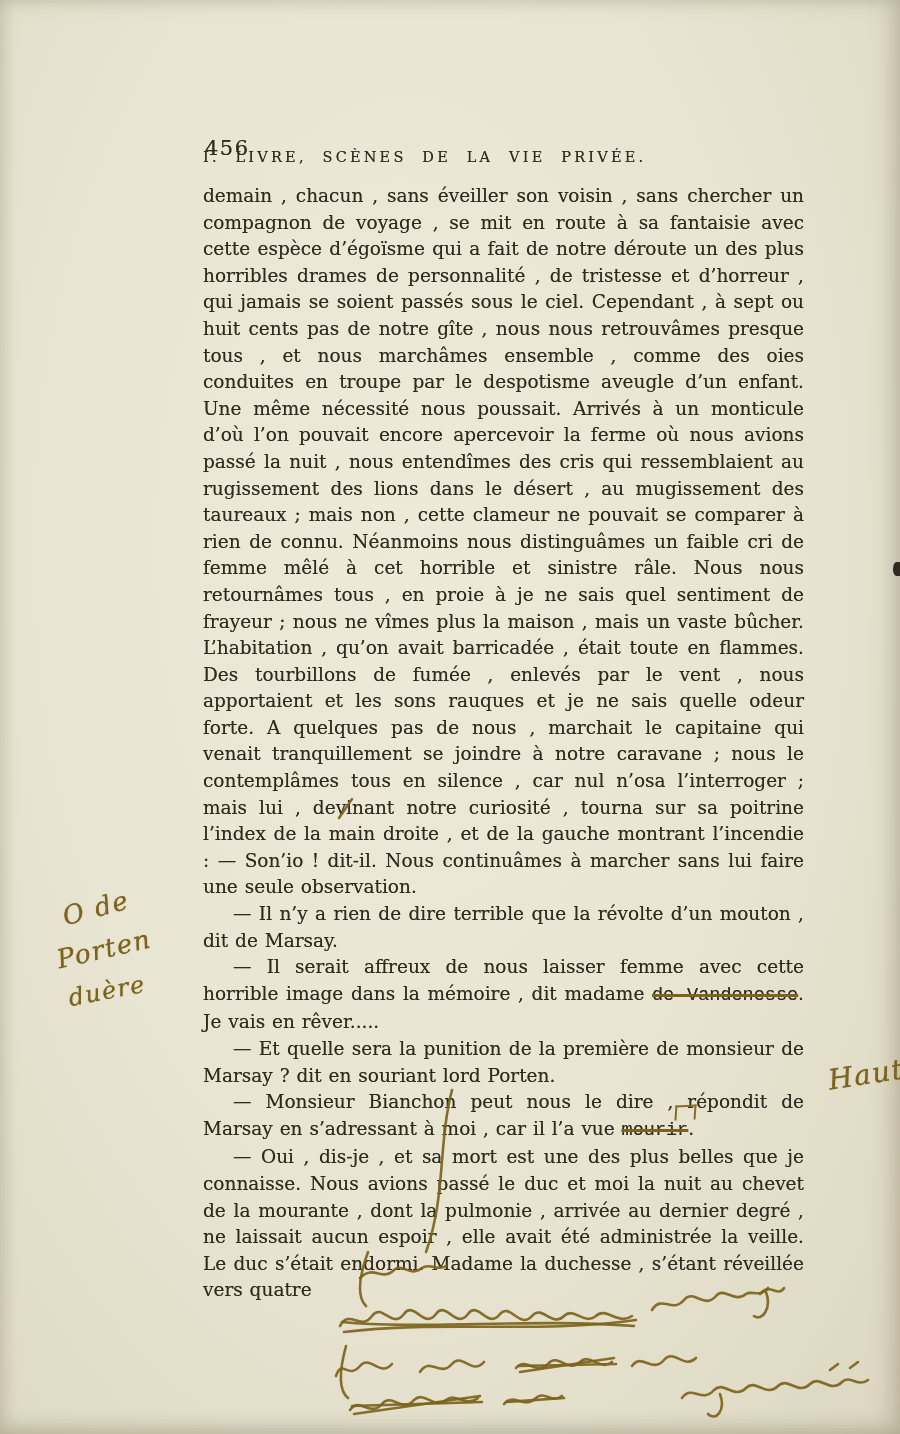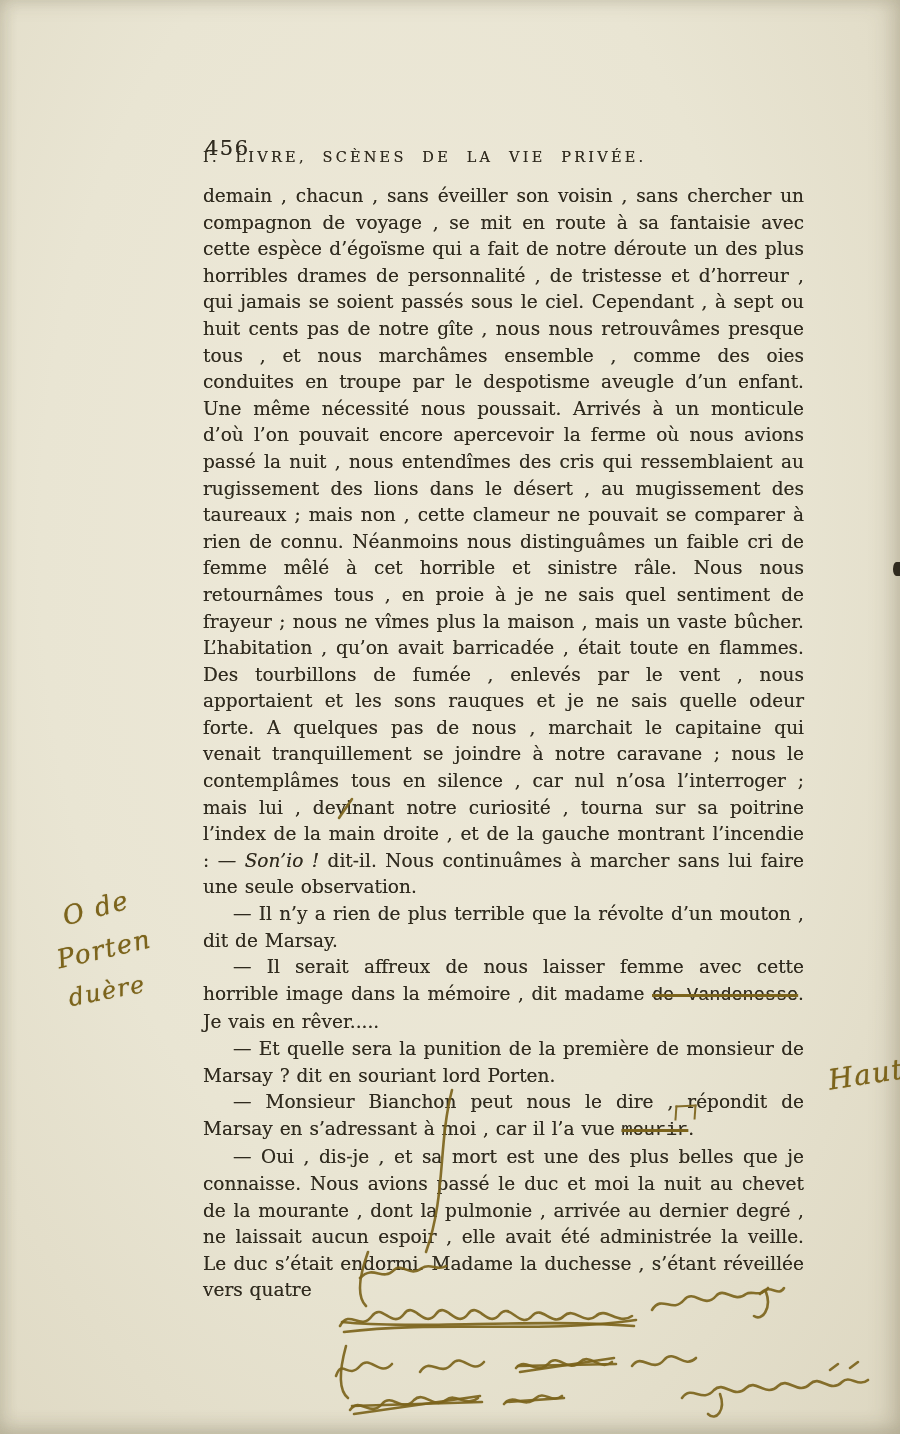--- a/index.html
+++ b/index.html
@@ -31,21 +31,21 @@
     text-shadow:0 0 .4px rgba(40,35,25,.6);
   }
   .textblock{
     position:absolute;left:203px;top:183px;width:601px;
     font-size:18.5px;line-height:26.6px;text-align:justify;
     word-spacing:1px;
     text-shadow:0 0 .45px rgba(42,36,24,.55);
   }
   .textblock p{margin:0;}
   .textblock p.indent{text-indent:30px;}
-  .italic{font-style:italic;}
+  .italic{}
   .strike{
     text-decoration:line-through;
     text-decoration-color:var(--ink);
     text-decoration-thickness:2.6px;
     font-family:Liberation Mono, monospace;
   }
   .marked{position:relative;}
   .mark-loop{
     position:absolute;left:-2px;top:-22px;
     width:15px;height:19px;display:block;
@@ -93,21 +93,21 @@
 </head>
 <body>
 
 <div class="page">
 
   <div class="folio">456</div>
   <div class="running-header">I. LIVRE, SCÈNES DE LA VIE PRIVÉE.</div>
 
   <div class="textblock">
       <p><span>demain , chacun , sans éveiller son voisin , sans chercher un compagnon de voyage , se mit en route à sa fantaisie avec cette espèce d’égoïsme qui a fait de notre déroute un des plus horribles drames de personnalité , de tristesse et d’horreur , qui jamais se soient passés sous le ciel. Cependant , à sept ou huit cents pas de notre gîte , nous nous retrouvâmes presque tous , et nous marchâmes ensemble , comme des oies conduites en troupe par le despotisme aveugle d’un enfant. Une même nécessité nous poussait. Arrivés à un monticule d’où l’on pouvait encore apercevoir la ferme où nous avions passé la nuit , nous entendîmes des cris qui ressemblaient au rugissement des lions dans le désert , au mugissement des taureaux ; mais non , cette clameur ne pouvait se comparer à rien de connu. Néanmoins nous distinguâmes un faible cri de femme mêlé à cet horrible et sinistre râle. Nous nous retournâmes tous , en proie à je ne sais quel sentiment de frayeur ; nous ne vîmes plus la maison , mais un vaste bûcher. L’habitation , qu’on avait barricadée , était toute en flammes. Des tourbillons de fumée , enlevés par le vent , nous apportaient et les sons rauques et je ne sais quelle odeur forte. A quelques pas de nous , marchait le capitaine qui venait tranquillement se joindre à notre caravane ; nous le contemplâmes tous en silence , car nul n’osa l’interroger ; mais lui , devinant notre curiosité , tourna sur sa poitrine l’index de la main droite , et de la gauche montrant l’incendie : — </span><span class="italic">Son’io !</span><span> dit-il. Nous continuâmes à marcher sans lui faire une seule observation.</span></p>
-      <p class="indent"><span>— Il n’y a rien de plus terrible que la révolte d’un mouton , dit de Marsay.</span></p>
+      <p class="indent"><span>— Il n’y a rien de dire terrible que la révolte d’un mouton , dit de Marsay.</span></p>
       <p class="indent"><span>— Il serait affreux de nous laisser femme avec cette horrible image dans la mémoire , dit madame </span><span class="strike">de Vandenesse</span><span>. Je vais en rêver.....</span></p>
       <p class="indent"><span>— Et quelle sera la punition de la première de monsieur de Marsay ? dit en souriant lord Porten.</span></p>
       <p class="indent"><span>— Monsieur Bianchon peut nous le dire , répondit de Marsay en s’adressant à moi , car il l’a vue </span><span class="strike marked">mourir<i class="mark-pi"></i></span><span>.</span></p>
       <p class="indent"><span>— Oui , dis-je , et sa mort est une des plus belles que je connaisse. Nous avions passé le duc et moi la nuit au chevet de la mourante , dont la pulmonie , arrivée au dernier degré , ne laissait aucun espoir , elle avait été administrée la veille. Le duc s’était endormi. Madame la duchesse , s’étant réveillée vers quatre</span></p>
     </div>
 
   <div class="hand n1">O de</div>
   <div class="hand n2">Porten</div>
   <div class="hand n3">duère</div>
   <div class="hand right">Haut</div>

